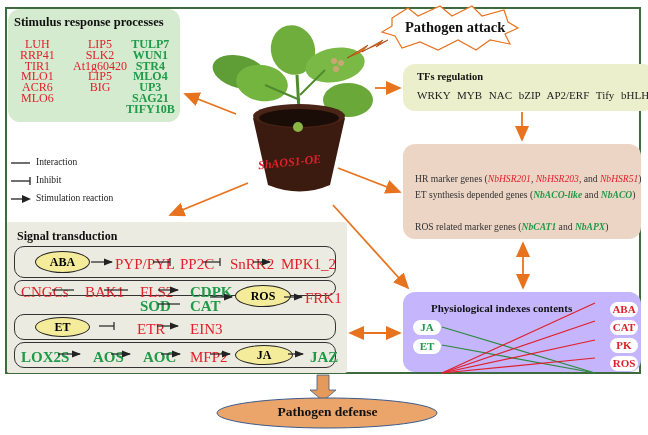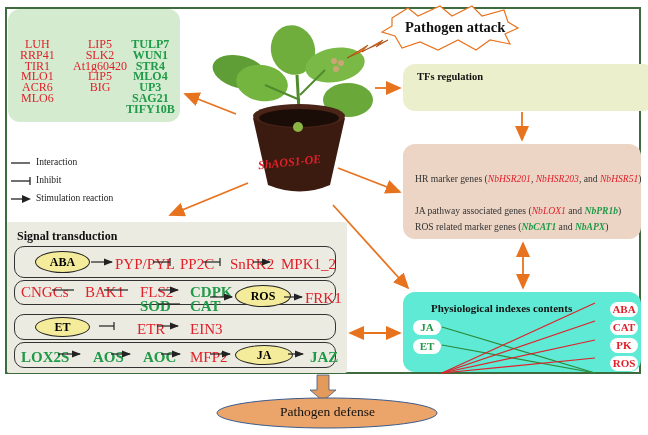--- a/index.html
+++ b/index.html
@@ -11,39 +11,40 @@
   .green { color:#1f9a48;font-weight:bold; }
   #stim { left:8px; top:9px; width:172px; height:113px; background:#d4ebcf; }
   #stim .title { left:6px; top:6px; font-size:12.5px; }
   .col { position:absolute; top:30px; font-size:12px; line-height:10.8px;text-align:center; }
   #tfs { left:403px; top:64px; width:252px; height:47px; background:#ecefcc; }
   #tfs .title { left:14px; top:7px; font-size:10.5px; }
   #tfs .list { position:absolute; left:14px; top:25px; font-size:11px; color:#222; word-spacing:4px; white-space:nowrap; }
   #imm { left:403px; top:144px; width:238px; height:95px; background:#ecd5c5; }
   #imm .title { left:12px; top:8px; font-size:12px; }
   #imm .row { position:absolute; left:12px; font-size:9.6px; color:#333; white-space:nowrap; }
-  #phys { left:403px; top:292px; width:238px; height:80px; background:#5eead4; }
+  #phys { left:403px; top:292px; width:238px; height:80px; background:#c4b5fd; }
   #phys .title { left:28px; top:10px; font-size:11px; }
   .pill { position:absolute; background:#fff; border-radius:8px; font-weight:bold; font-size:11px; text-align:center; height:15px; line-height:15px; }
   #sig { left:7px; top:222px; width:340px; height:151px; background:#ecebe2; border-radius:2px; }
   #sig .title { left:10px; top:7px; font-size:12px; }
   .lane { position:absolute; left:7px; width:322px; border:1.4px solid #333; border-radius:10px; box-sizing:border-box; }
   .node { position:absolute; font-size:15px; white-space:nowrap; }
   .ell { position:absolute; background:#f4ec9a; border:1.4px solid #222; border-radius:50%; font-weight:bold; font-size:12px; text-align:center; box-sizing:border-box; }
   .legend { position:absolute; font-size:9.5px; color:#222; }
   .starburst-label { position:absolute; font-weight:bold; font-size:14.5px; color:#111;text-align:center; }
   #defense { position:absolute; left:215px; top:396px; width:225px; height:35px; }
   svg { position:absolute; left:0; top:0; overflow:visible; }
 </style>
 </head>
 <body>
 
 <div class="frame"></div>
 
 <div class="box" id="stim">
+  <div class="title">Stimulus response processes</div>
   <div class="col red" style="left:12px">
     <div>LUH</div>
     <div>RRP41</div>
     <div>TIR1</div>
     <div>MLO1</div>
     <div>ACR6</div>
     <div>MLO6</div>
   </div>
   <div class="col red" style="left:65px">
     <div>LIP5</div>
@@ -96,46 +97,47 @@
     <circle cx="298" cy="127" r="5" fill="#8ab545"></circle>
   </g>
   <polygon points="347,58 368,45 362,52 383,40 376,47 388,40" fill="#e8731e" stroke="#a84a10" stroke-width="0.8"></polygon>
   <polygon points="392,18 408,8 418,16 440,6 452,16 472,6 482,16 504,10 508,22 518,28 505,34 510,44 490,40 476,50 458,40 438,50 420,42 402,48 395,36 382,32 392,26" fill="#fff" stroke="#e8731e" stroke-width="1.2"></polygon>
 </svg>
 <div style="position:absolute;left:258px;top:155px;font-family:'Liberation Serif',serif;font-style:italic;font-weight:bold;font-size:12px;color:#e0202a;transform:rotate(-6deg)">ShAOS1-OE</div>
 <div class="starburst-label" style="left:405px;top:19px">Pathogen attack</div>
 
 <div class="box" id="tfs">
   <div class="title">TFs regulation</div>
+  <div class="list">WRKY MYB NAC bZIP AP2/ERF Tify bHLH</div>
 </div>
 
 <div class="box" id="imm">
   <div class="row" style="top:29px">
     <span>HR marker genes (</span><i class="red">NbHSR201</i><span>, </span><i class="red">NbHSR203</i><span>, and </span><i class="red">NbHSR51</i><span>)</span>
   </div>
-  <div class="row" style="top:61px">
-    <span>JA pathway associated genes (</span><i class="red">NbLOX1</i><span> and </span><i class="green">NbPR1b</i><span>)</span>
+  <div class="row" style="top:45px">
+    <span>ET synthesis depended genes (</span><i class="green">NbACO-like</i><span> and </span><i class="green">NbACO</i><span>)</span>
   </div>
   <div class="row" style="top:77px">
     <span>ROS related marker genes (</span><i class="green">NbCAT1</i><span> and </span><i class="green">NbAPX</i><span>)</span>
   </div>
 </div>
 
 <div class="box" id="sig">
   <div class="title">Signal transduction</div>
 
   <div class="lane" style="top:24px;height:32px">
     <div class="ell" style="left:20px;top:4px;width:55px;height:22px;line-height:20px">ABA</div>
     <div class="node red" style="left:100px;top:9px">PYP/PYL</div>
     <div class="node red" style="left:165px;top:9px">PP2C</div>
     <div class="node red" style="left:215px;top:9px">SnRK2</div>
     <div class="node red" style="left:266px;top:9px">MPK1_2</div>
   </div>
 
-  <div class="lane" style="top:58px;height:25px">
+  <div class="lane" style="top:58px;height:16px">
     <div class="node red" style="left:6px;top:3px">CNGCs</div>
     <div class="node red" style="left:70px;top:3px">BAK1</div>
     <div class="node red" style="left:125px;top:3px">FLS2</div>
     <div class="node green" style="left:175px;top:3px">CDPK</div>
     <div class="node green" style="left:125px;top:17px">SOD</div>
     <div class="node green" style="left:175px;top:17px">CAT</div>
     <div class="ell" style="left:220px;top:4px;width:56px;height:22px;line-height:20px">ROS</div>
     <div class="node red" style="left:290px;top:9px">FRK1</div>
   </div>
 
@@ -219,14 +221,14 @@
   <line x1="442" y1="373" x2="595" y2="303" stroke="#e0202a" stroke-width="1.2"></line>
   <line x1="442" y1="373" x2="595" y2="321" stroke="#e0202a" stroke-width="1.2"></line>
   <line x1="442" y1="373" x2="595" y2="340" stroke="#e0202a" stroke-width="1.2"></line>
   <line x1="442" y1="373" x2="595" y2="358" stroke="#e0202a" stroke-width="1.2"></line>
 </svg>
 
 <div id="defense">
   <svg width="225" height="35">
     <ellipse cx="112" cy="17" rx="110" ry="15" fill="#eba56a" stroke="#3a5a8a" stroke-width="1"></ellipse>
   </svg>
-  <div style="position:absolute;left:0;top:8px;width:225px;text-align:center;font-weight:normal;font-size:13.5px;color:#111">Pathogen defense</div>
+  <div style="position:absolute;left:0;top:8px;width:225px;text-align:center;font-weight:bold;font-size:13.5px;color:#111">Pathogen defense</div>
 </div>
 
 </body></html>

